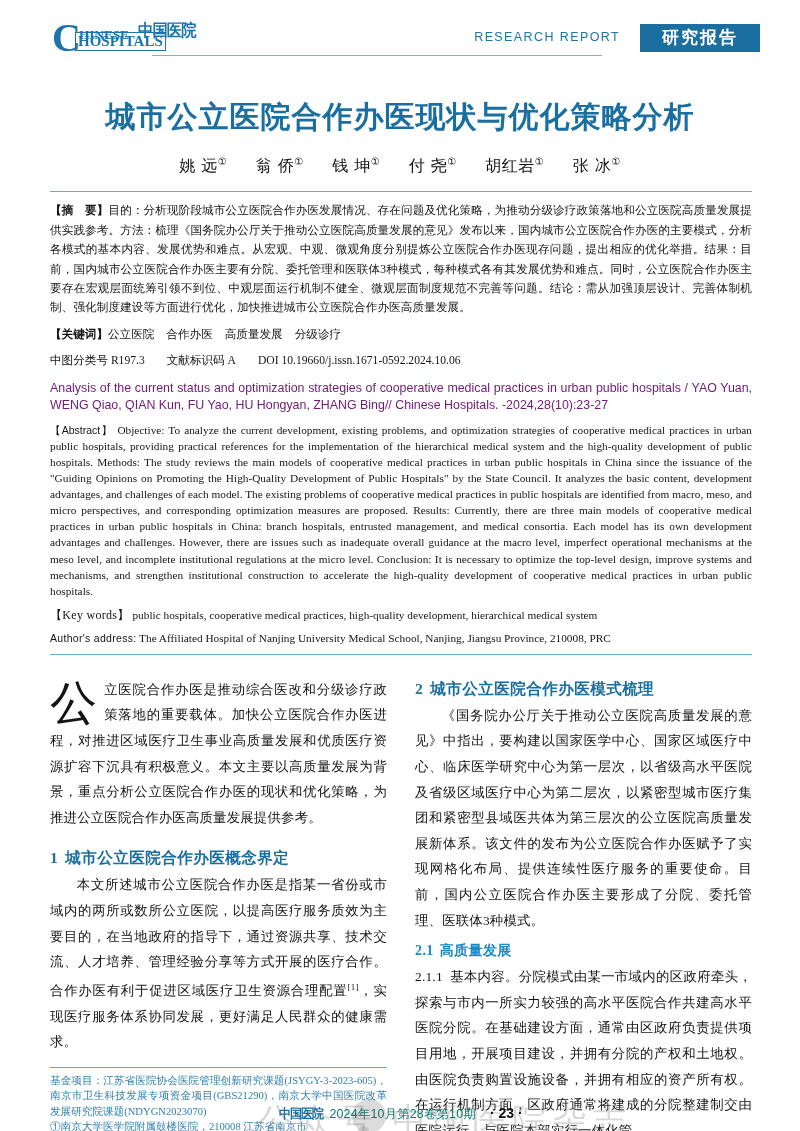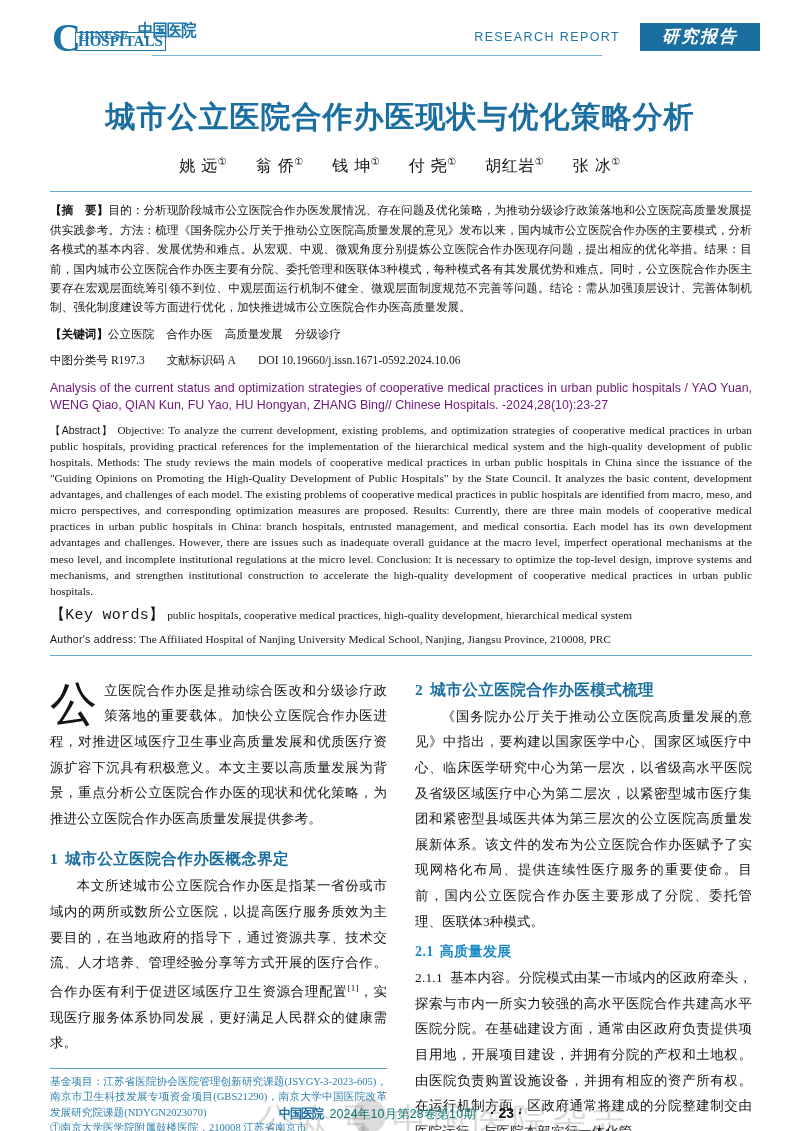--- a/index.html
+++ b/index.html
@@ -81,21 +81,21 @@
     line-height: 16px;
     border: 1.5px solid #1c74a8;
     padding: 0px 2px 1px 2px;
   }
 
   .header-right {
     position: absolute;
     right: 0;
     top: 6px;
     display: flex;
-    align-items: center;
+    align-items: flex-start;
     height: 26px;
   }
   .research-report-en {
     font-family: "Liberation Sans", sans-serif;
     font-size: 12.5px;
     color: #1c74a8;
     letter-spacing: 1.4px;
     align-self: center;
     padding-right: 20px;
     white-space: nowrap;
@@ -103,21 +103,20 @@
   .research-report-cn {
     background: #1b6fa0;
     color: #ffffff;
     font-size: 17px;
     font-weight: bold;
     letter-spacing: 2px;
     padding: 2px 22px 3px 22px;
     display: flex;
     align-items: center;
     white-space: nowrap;
-    font-style: italic;
   }
   .header-rule {
     position: absolute;
     left: 100px;
     right: 158px;
     top: 37px;
     height: 1.4px;
     background: #7ab6d4;
   }
 
@@ -205,22 +204,22 @@
     font-family: "Liberation Sans", sans-serif;
     font-size: 10.5px;
   }
   .en-kw {
     margin-top: 8px;
     font-size: 11.3px;
     line-height: 16px;
     color: #141414;
   }
   .en-kw .lbl {
-    font-family: Liberation Mono, monospace;
-    font-size: 15px;
+    font-family: Liberation Serif, serif;
+    font-size: 12px;
     letter-spacing: 0.3px;
     text-align: right;
   }
   .en-addr {
     margin-top: 7px;
     font-size: 11.3px;
     line-height: 16px;
     color: #141414;
   }
   .en-addr .lbl {

